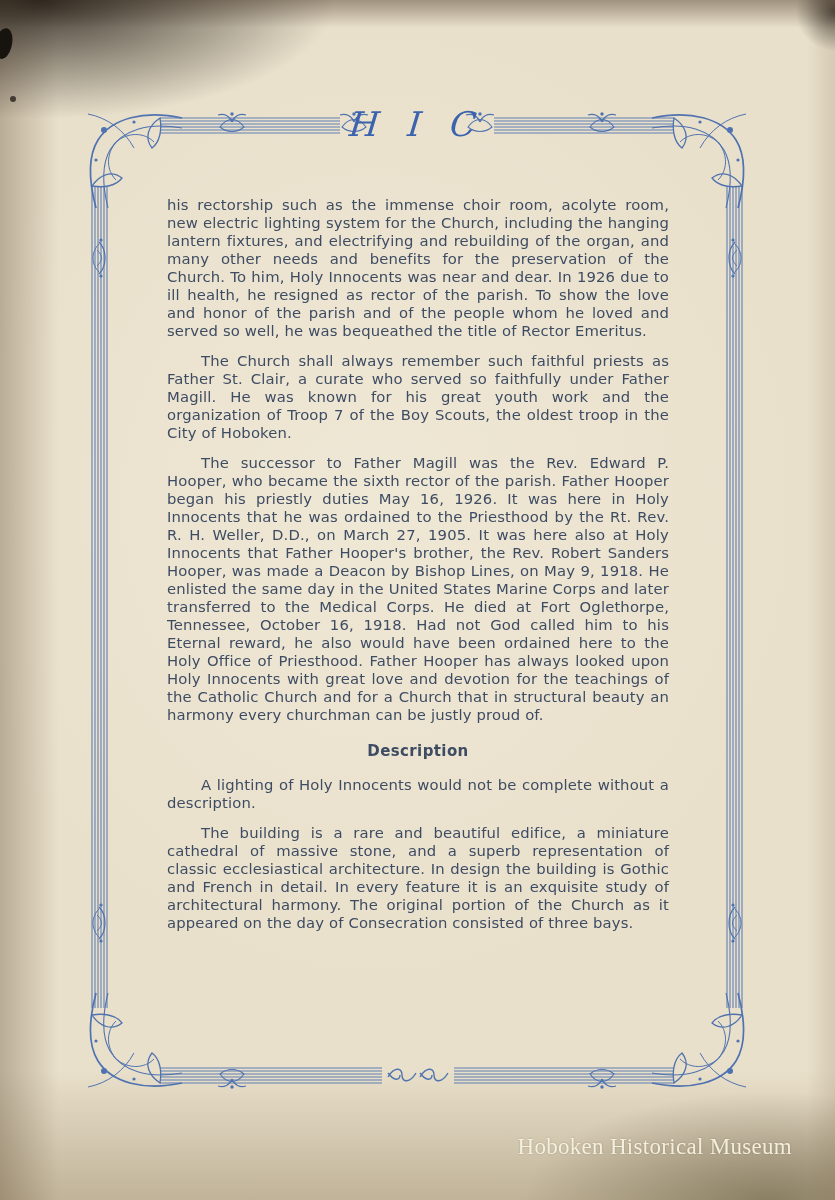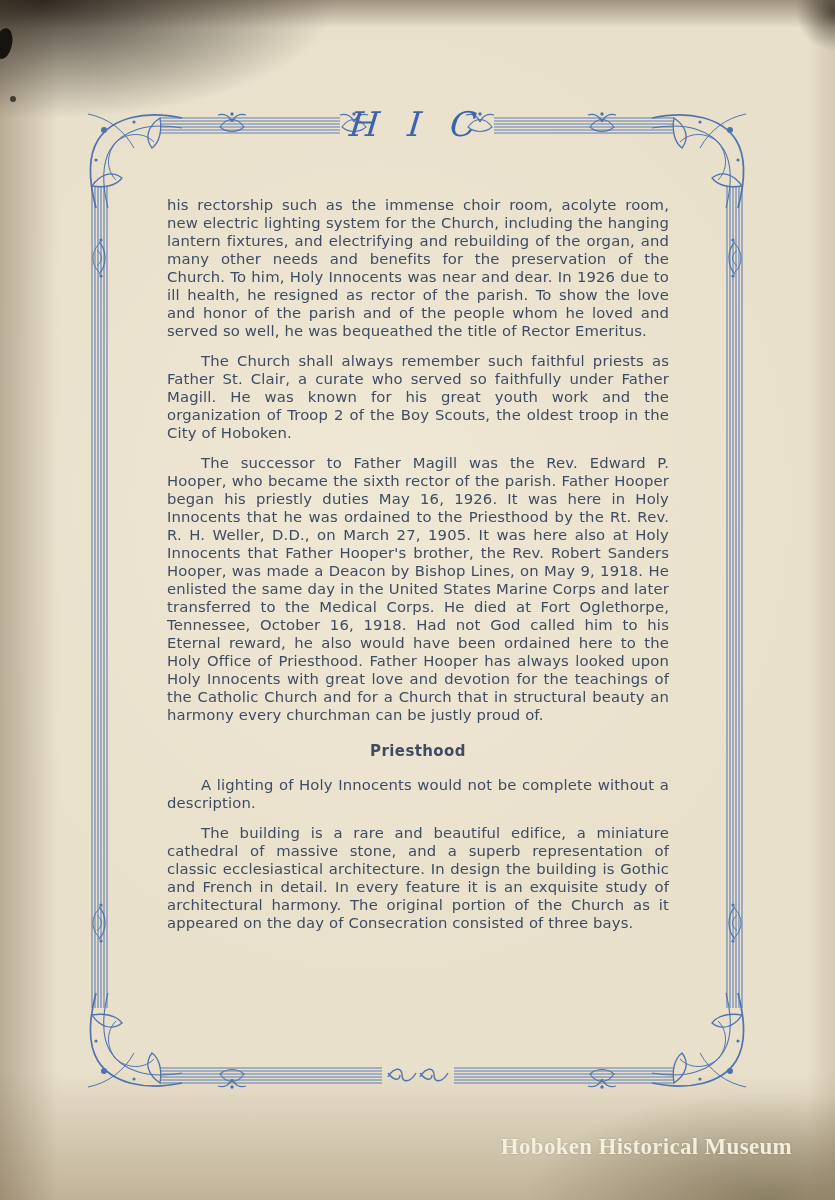--- a/index.html
+++ b/index.html
@@ -61,21 +61,20 @@
     text-indent:0;
   }
   .watermark{
     position:absolute;right:43px;bottom:40px;
     font-family:"Liberation Serif", serif;
     font-size:23px;
     color:rgba(249,243,227,0.95);
     letter-spacing:0.3px;
     text-shadow:0 0 2px rgba(40,35,20,0.25);
     z-index:4;
-    font-weight:bold;
   }
 </style>
 </head>
 <body>
 
 <div class="photo">
 
   <div class="speck"></div>
   <div class="speck-small"></div>
 
@@ -170,22 +169,22 @@
     <use href="#fleur" transform="translate(150,968) scale(1,-1)"></use>
     <use href="#fleur" transform="translate(520,968) scale(1,-1)"></use>
     <use href="#squig" transform="translate(320,967)"></use>
     <use href="#squig" transform="translate(352,967)"></use>
   </svg>
 
   <div class="monogram">H I C</div>
 
   <div class="text-block">
     <p class="para first">his rectorship such as the immense choir room, acolyte room, new electric lighting system for the Church, including the hanging lantern fixtures, and electrifying and rebuilding of the organ, and many other needs and benefits for the preservation of the Church. To him, Holy Innocents was near and dear. In 1926 due to ill health, he resigned as rector of the parish. To show the love and honor of the parish and of the people whom he loved and served so well, he was bequeathed the title of Rector Emeritus.</p>
-    <p class="para">The Church shall always remember such faithful priests as Father St. Clair, a curate who served so faithfully under Father Magill. He was known for his great youth work and the organization of Troop 2 of the Boy Scouts, the oldest troop in the City of Hoboken.</p>
+    <p class="para">The Church shall always remember such faithful priests as Father St. Clair, a curate who served so faithfully under Father Magill. He was known for his great youth work and the organization of Troop 7 of the Boy Scouts, the oldest troop in the City of Hoboken.</p>
     <p class="para">The successor to Father Magill was the Rev. Edward P. Hooper, who became the sixth rector of the parish. Father Hooper began his priestly duties May 16, 1926. It was here in Holy Innocents that he was ordained to the Priesthood by the Rt. Rev. R. H. Weller, D.D., on March 27, 1905. It was here also at Holy Innocents that Father Hooper's brother, the Rev. Robert Sanders Hooper, was made a Deacon by Bishop Lines, on May 9, 1918. He enlisted the same day in the United States Marine Corps and later transferred to the Medical Corps. He died at Fort Oglethorpe, Tennessee, October 16, 1918. Had not God called him to his Eternal reward, he also would have been ordained here to the Holy Office of Priesthood. Father Hooper has always looked upon Holy Innocents with great love and devotion for the teachings of the Catholic Church and for a Church that in structural beauty an harmony every churchman can be justly proud of.</p>
-    <h3 class="heading">Priesthood</h3>
+    <h3 class="heading">Description</h3>
     <p class="para">A lighting of Holy Innocents would not be complete without a description.</p>
     <p class="para">The building is a rare and beautiful edifice, a miniature cathedral of massive stone, and a superb representation of classic ecclesiastical architecture. In design the building is Gothic and French in detail. In every feature it is an exquisite study of architectural harmony. The original portion of the Church as it appeared on the day of Consecration consisted of three bays.</p>
   </div>
 
   <div class="watermark">Hoboken Historical Museum</div>
 
 </div>
 
 </body></html>

